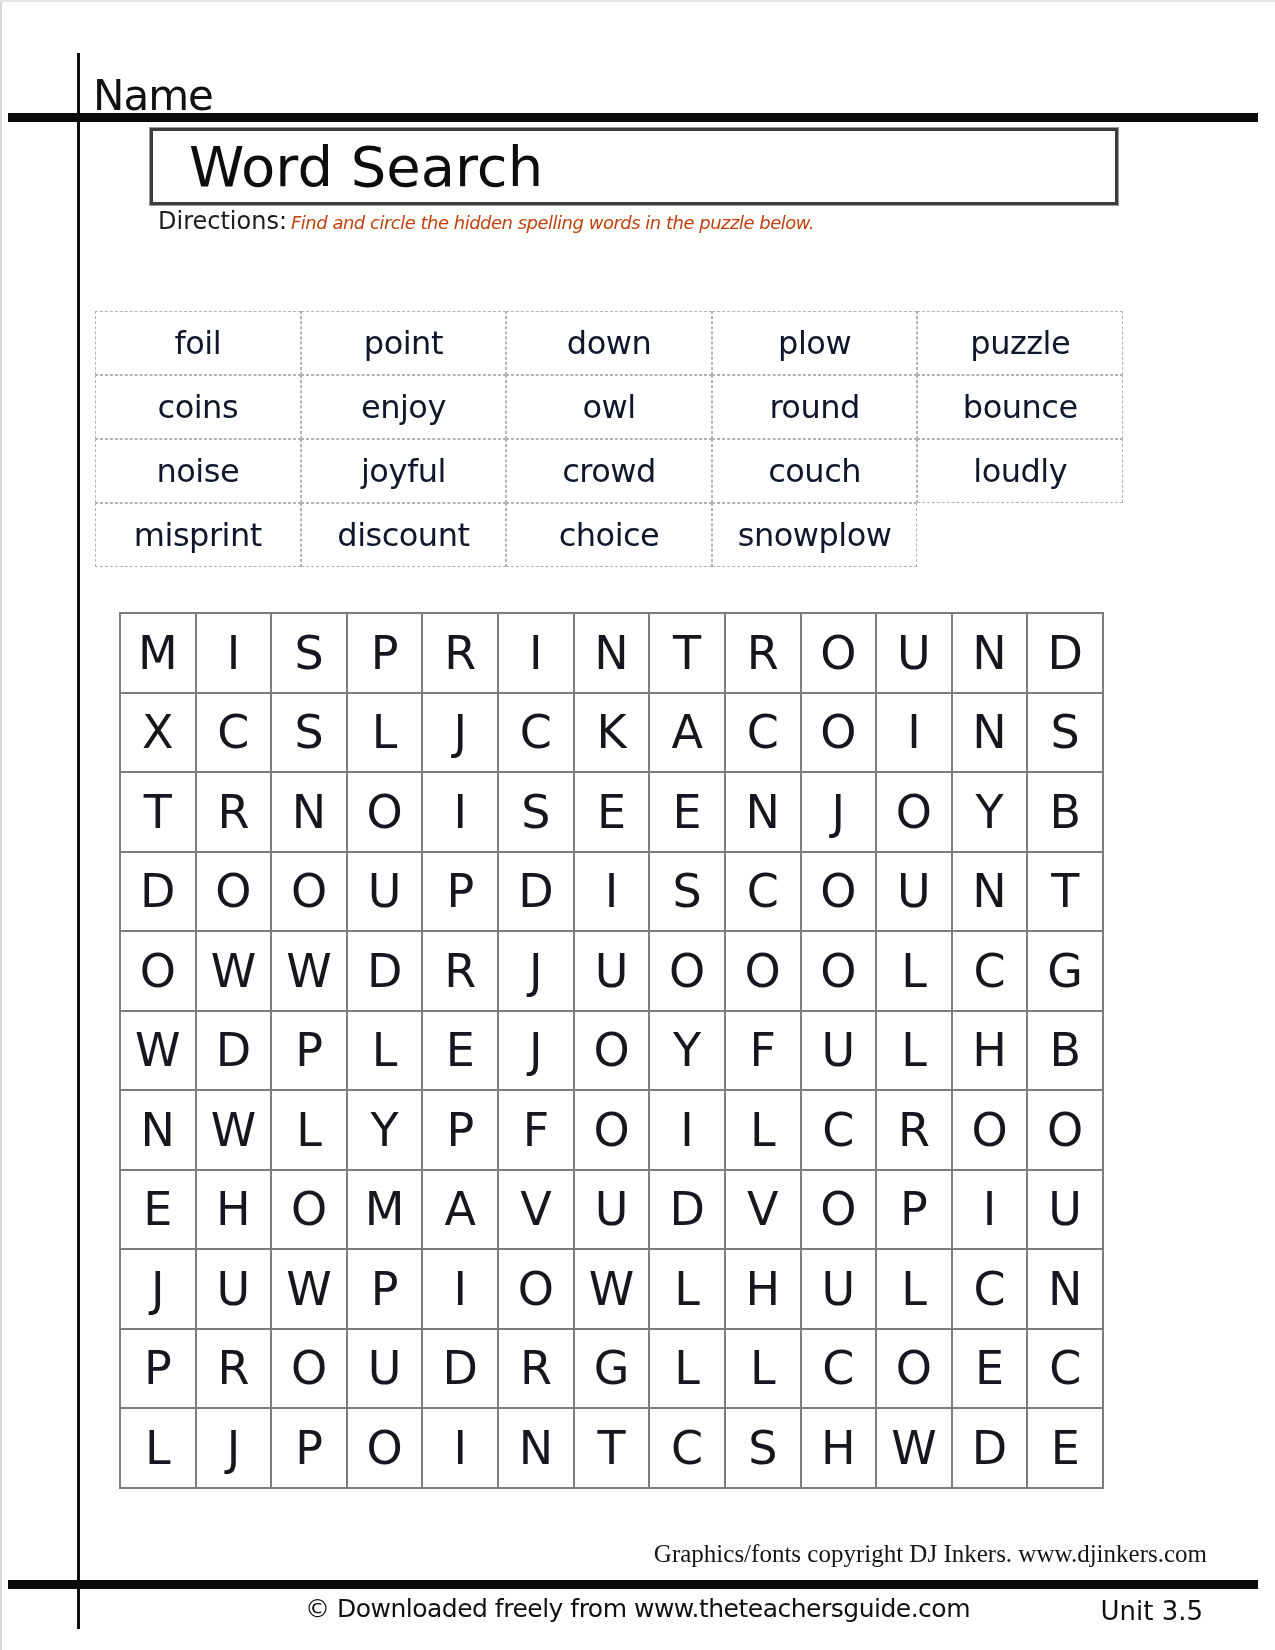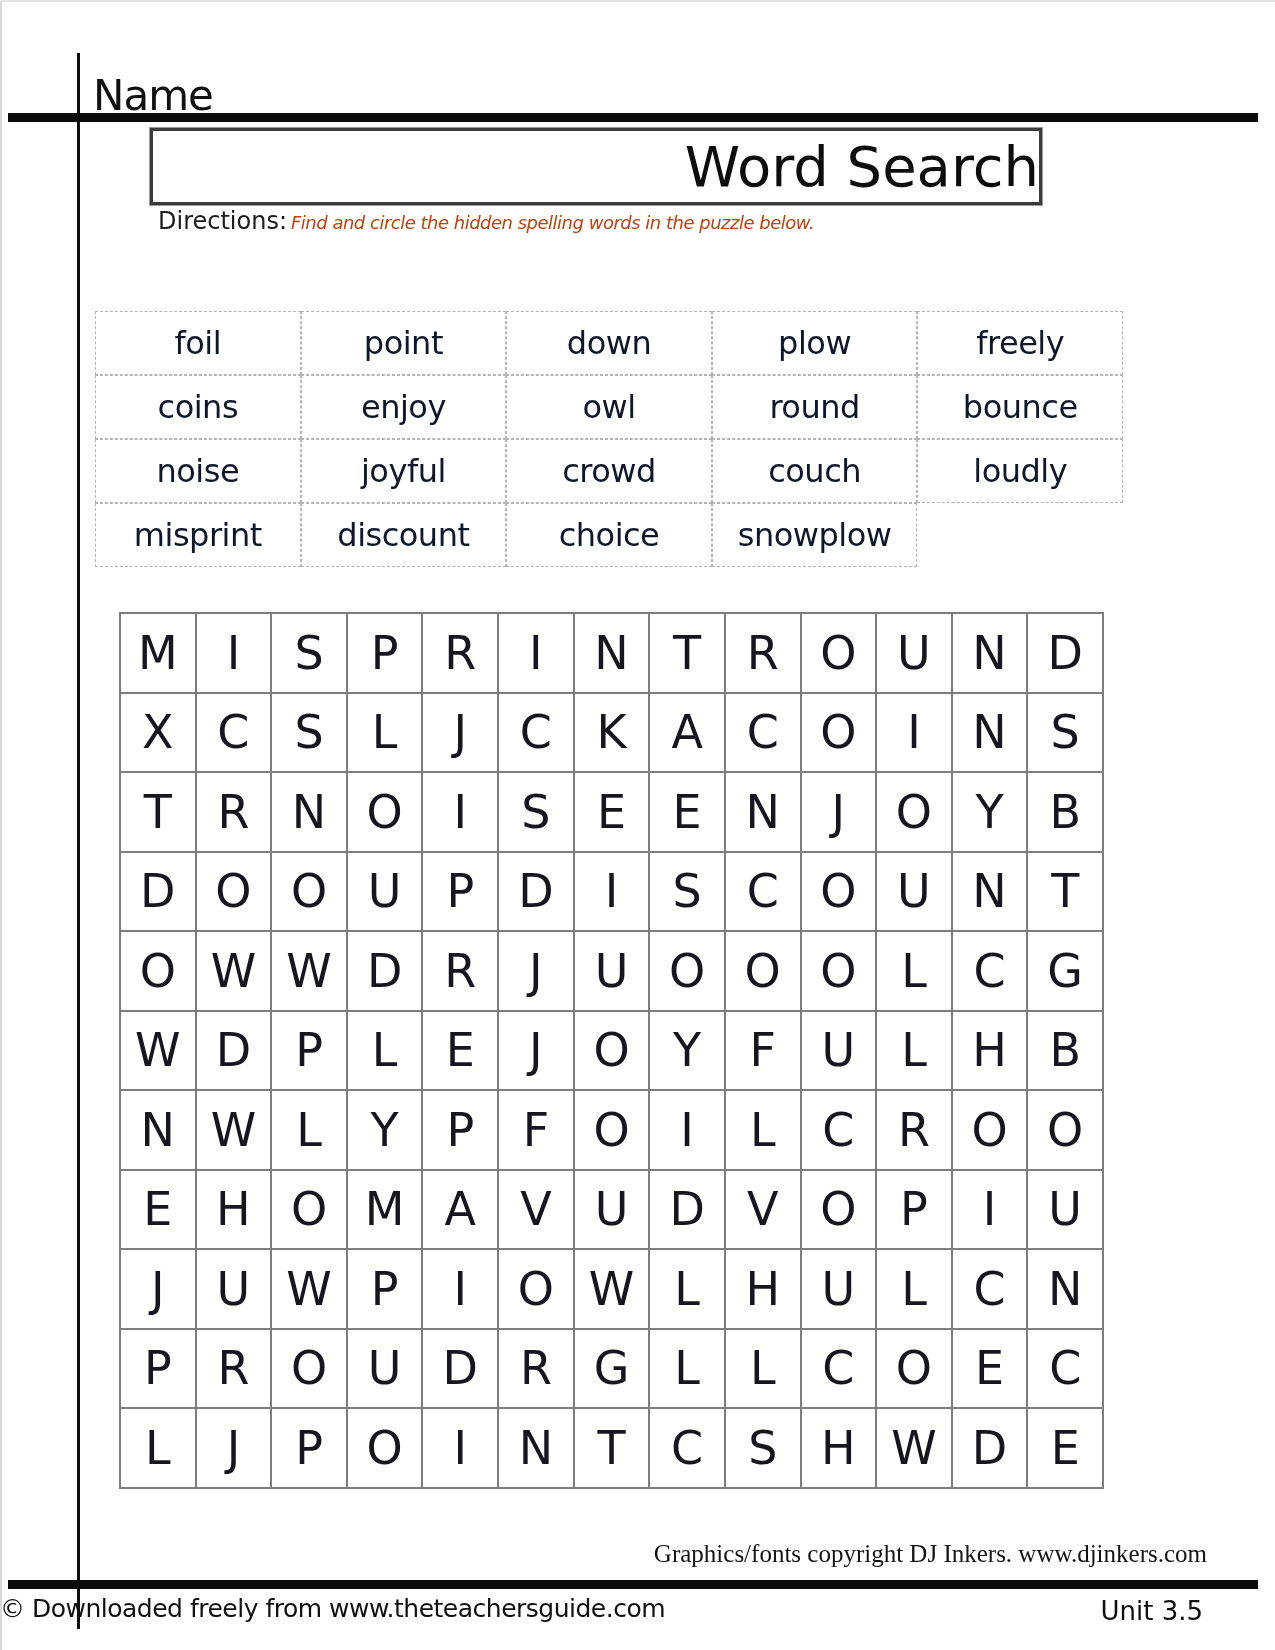--- a/index.html
+++ b/index.html
@@ -35,25 +35,25 @@
   }
   .name-label { font-size: 42px; letter-spacing: -1px; line-height: 1; }
   .name-line {
     display: inline-block; width: 520px; height: 46px;
     margin-left: 8px; border-bottom: 4px solid #0e0e0e;
   }
 
   
   .title-box {
     position: absolute; left: 150px; top: 128px;
-    width: 892px; height: 77px;
+    width: 968px; height: 77px;
     border: 3px solid #3c3c3c;
     box-shadow: 0 0 0 1px #9b9b9b;
     background: #ffffff;
-    display: flex; align-items: center; justify-content: flex-end;
+    display: flex; align-items: center; justify-content: flex-start; padding-left: 36px;
   }
   .title-text { font-size: 56px; letter-spacing: 0px; color: #0d0d0d; }
 
   
   .directions {
     position: absolute; left: 158px; top: 207px;
     width: 1000px; white-space: nowrap;
   }
   .dir-label { font-size: 24px; color: #1c1c1c; margin-right: 4px; }
   .dir-text  { font-size: 18px; color: #c2410c; font-weight: 500; letter-spacing: -0.5px; font-style: italic; }
@@ -85,21 +85,21 @@
   }
 
   
   .credits {
     position: absolute; right: 68px; top: 1540px;
     font-family: "Liberation Serif", "DejaVu Serif", serif;
     font-size: 25px; color: #141414; white-space: nowrap;
   }
   .download-note {
     position: absolute; left: 0; top: 1594px; width: 1275px;
-    font-size: 25px; color: #101010; letter-spacing: -0.5px;
+    text-align: center; font-size: 25px; color: #101010; letter-spacing: -0.5px;
   }
   .unit {
     position: absolute; right: 72px; top: 1596px;
     font-size: 26px; color: #101010;
   }
 </style>
 </head>
 <body>
 
 <div class="page-edge-left"></div>
@@ -121,21 +121,21 @@
 <div class="directions">
   <span class="dir-label">Directions:</span><span class="dir-text">Find and circle the hidden spelling words in the puzzle below.</span>
 </div>
 
 <div class="word-table">
     <div class="word-row">
       <div class="word-cell">foil</div>
       <div class="word-cell">point</div>
       <div class="word-cell">down</div>
       <div class="word-cell">plow</div>
-      <div class="word-cell">freely</div>
+      <div class="word-cell">puzzle</div>
     </div>
     <div class="word-row">
       <div class="word-cell">coins</div>
       <div class="word-cell">enjoy</div>
       <div class="word-cell">owl</div>
       <div class="word-cell">round</div>
       <div class="word-cell">bounce</div>
     </div>
     <div class="word-row">
       <div class="word-cell">noise</div>

